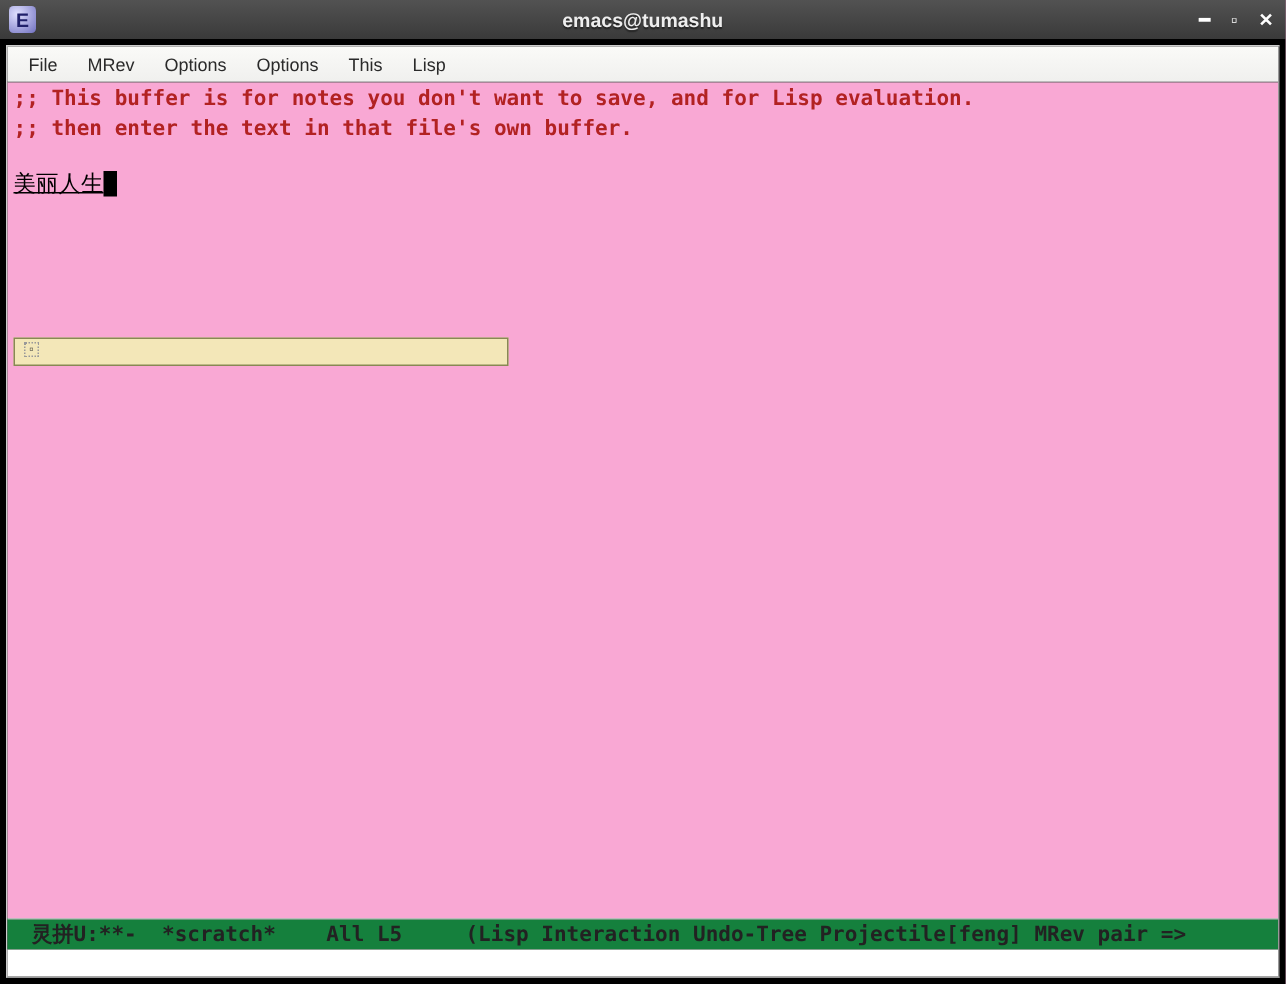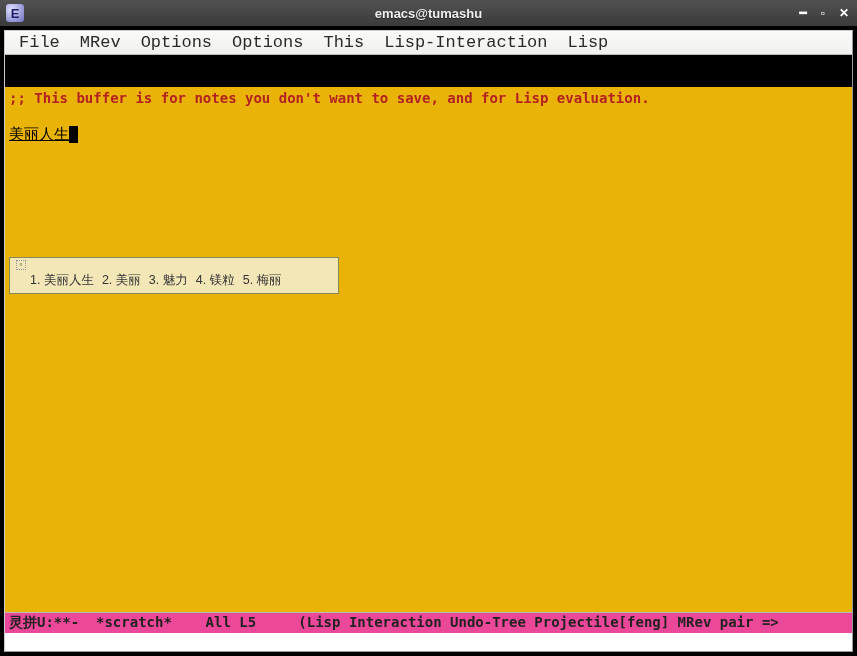--- a/index.html
+++ b/index.html
@@ -79,35 +79,33 @@
     }
     .menubar {
       background: linear-gradient(to bottom, #fafaf8, #f0f0ee);
       height: 24px;
       display: flex;
       align-items: center;
       padding: 0 4px;
       border-bottom: 1px solid #bbb;
     }
     .menu-item {
-      font-size: 17px;
+      font-size: 12px;
       color: #2a2a2a;
       padding: 3px 10px;
       cursor: pointer;
-      font-family: Liberation Mono, monospace;
     }
     .buffer-area {
       flex: 1;
-      background: #eab308;
+      background: #f9a8d4;
       position: relative;
       font-family: "DejaVu Sans Mono", monospace;
       font-size: 14px;
       line-height: 18px;
       overflow: hidden;
-      margin-top: 32px;
     }
     .comment {
       color: #b22222;
       font-weight: bold;
       white-space: pre;
       padding: 2px 0 0 4px;
     }
     .input-line {
       padding: 18px 0 0 4px;
       font-size: 15px;
@@ -151,26 +149,26 @@
       display: inline-flex;
       align-items: center;
       justify-content: center;
     }
     .ime-row2 {
       display: flex;
       gap: 8px;
       padding-left: 14px;
     }
     .modeline {
-      background: #ec4899;
+      background: #15803d;
       font-family: "DejaVu Sans Mono", monospace;
       font-size: 14px;
       font-weight: bold;
       color: #222;
-      padding: 1px 4px;
+      padding: 1px 16px;
       white-space: pre;
       overflow: hidden;
       border-top: 1px solid #bbb;
     }
     .modeline .buffer-name { font-weight: bold; }
     .minibuffer {
       height: 18px;
       background: #fff;
     }
   </style>
@@ -194,43 +192,36 @@
 
   <div class="inner-frame">
     <div class="emacs-frame">
 
       <div class="menubar">
         <span class="menu-item">File</span>
         <span class="menu-item">MRev</span>
         <span class="menu-item">Options</span>
         <span class="menu-item">Options</span>
         <span class="menu-item">This</span>
-        <span class="menu-item">Lisp-Interaction</span>
         <span class="menu-item">Lisp</span>
       </div>
 
       <div class="buffer-area">
         <div class="comment">;; This buffer is for notes you don't want to save, and for Lisp evaluation.</div>
+        <div class="comment">;; then enter the text in that file's own buffer.</div>
 
         <div class="input-line">
           <span class="input-text">美丽人生</span>
             <span class="cursor-block"></span>
         </div>
 
         <div class="ime-popup">
           <div class="ime-row1">
             <span class="ime-check">▫</span>
           </div>
-          <div class="ime-row2">
-            <span><span>1.</span> <span>美丽人生</span></span>
-            <span><span>2.</span> <span>美丽</span></span>
-            <span><span>3.</span> <span>魅力</span></span>
-            <span><span>4.</span> <span>镁粒</span></span>
-            <span><span>5.</span> <span>梅丽</span></span>
-          </div>
         </div>
       </div>
 
       <div class="modeline"><span>灵拼U:**- </span><span class="buffer-name"> *scratch* </span><span>   All L5    </span><span> (Lisp Interaction Undo-Tree Projectile[feng] MRev pair =&gt;</span></div>
 
       <div class="minibuffer"></div>
     </div>
   </div>
 </div>
 

